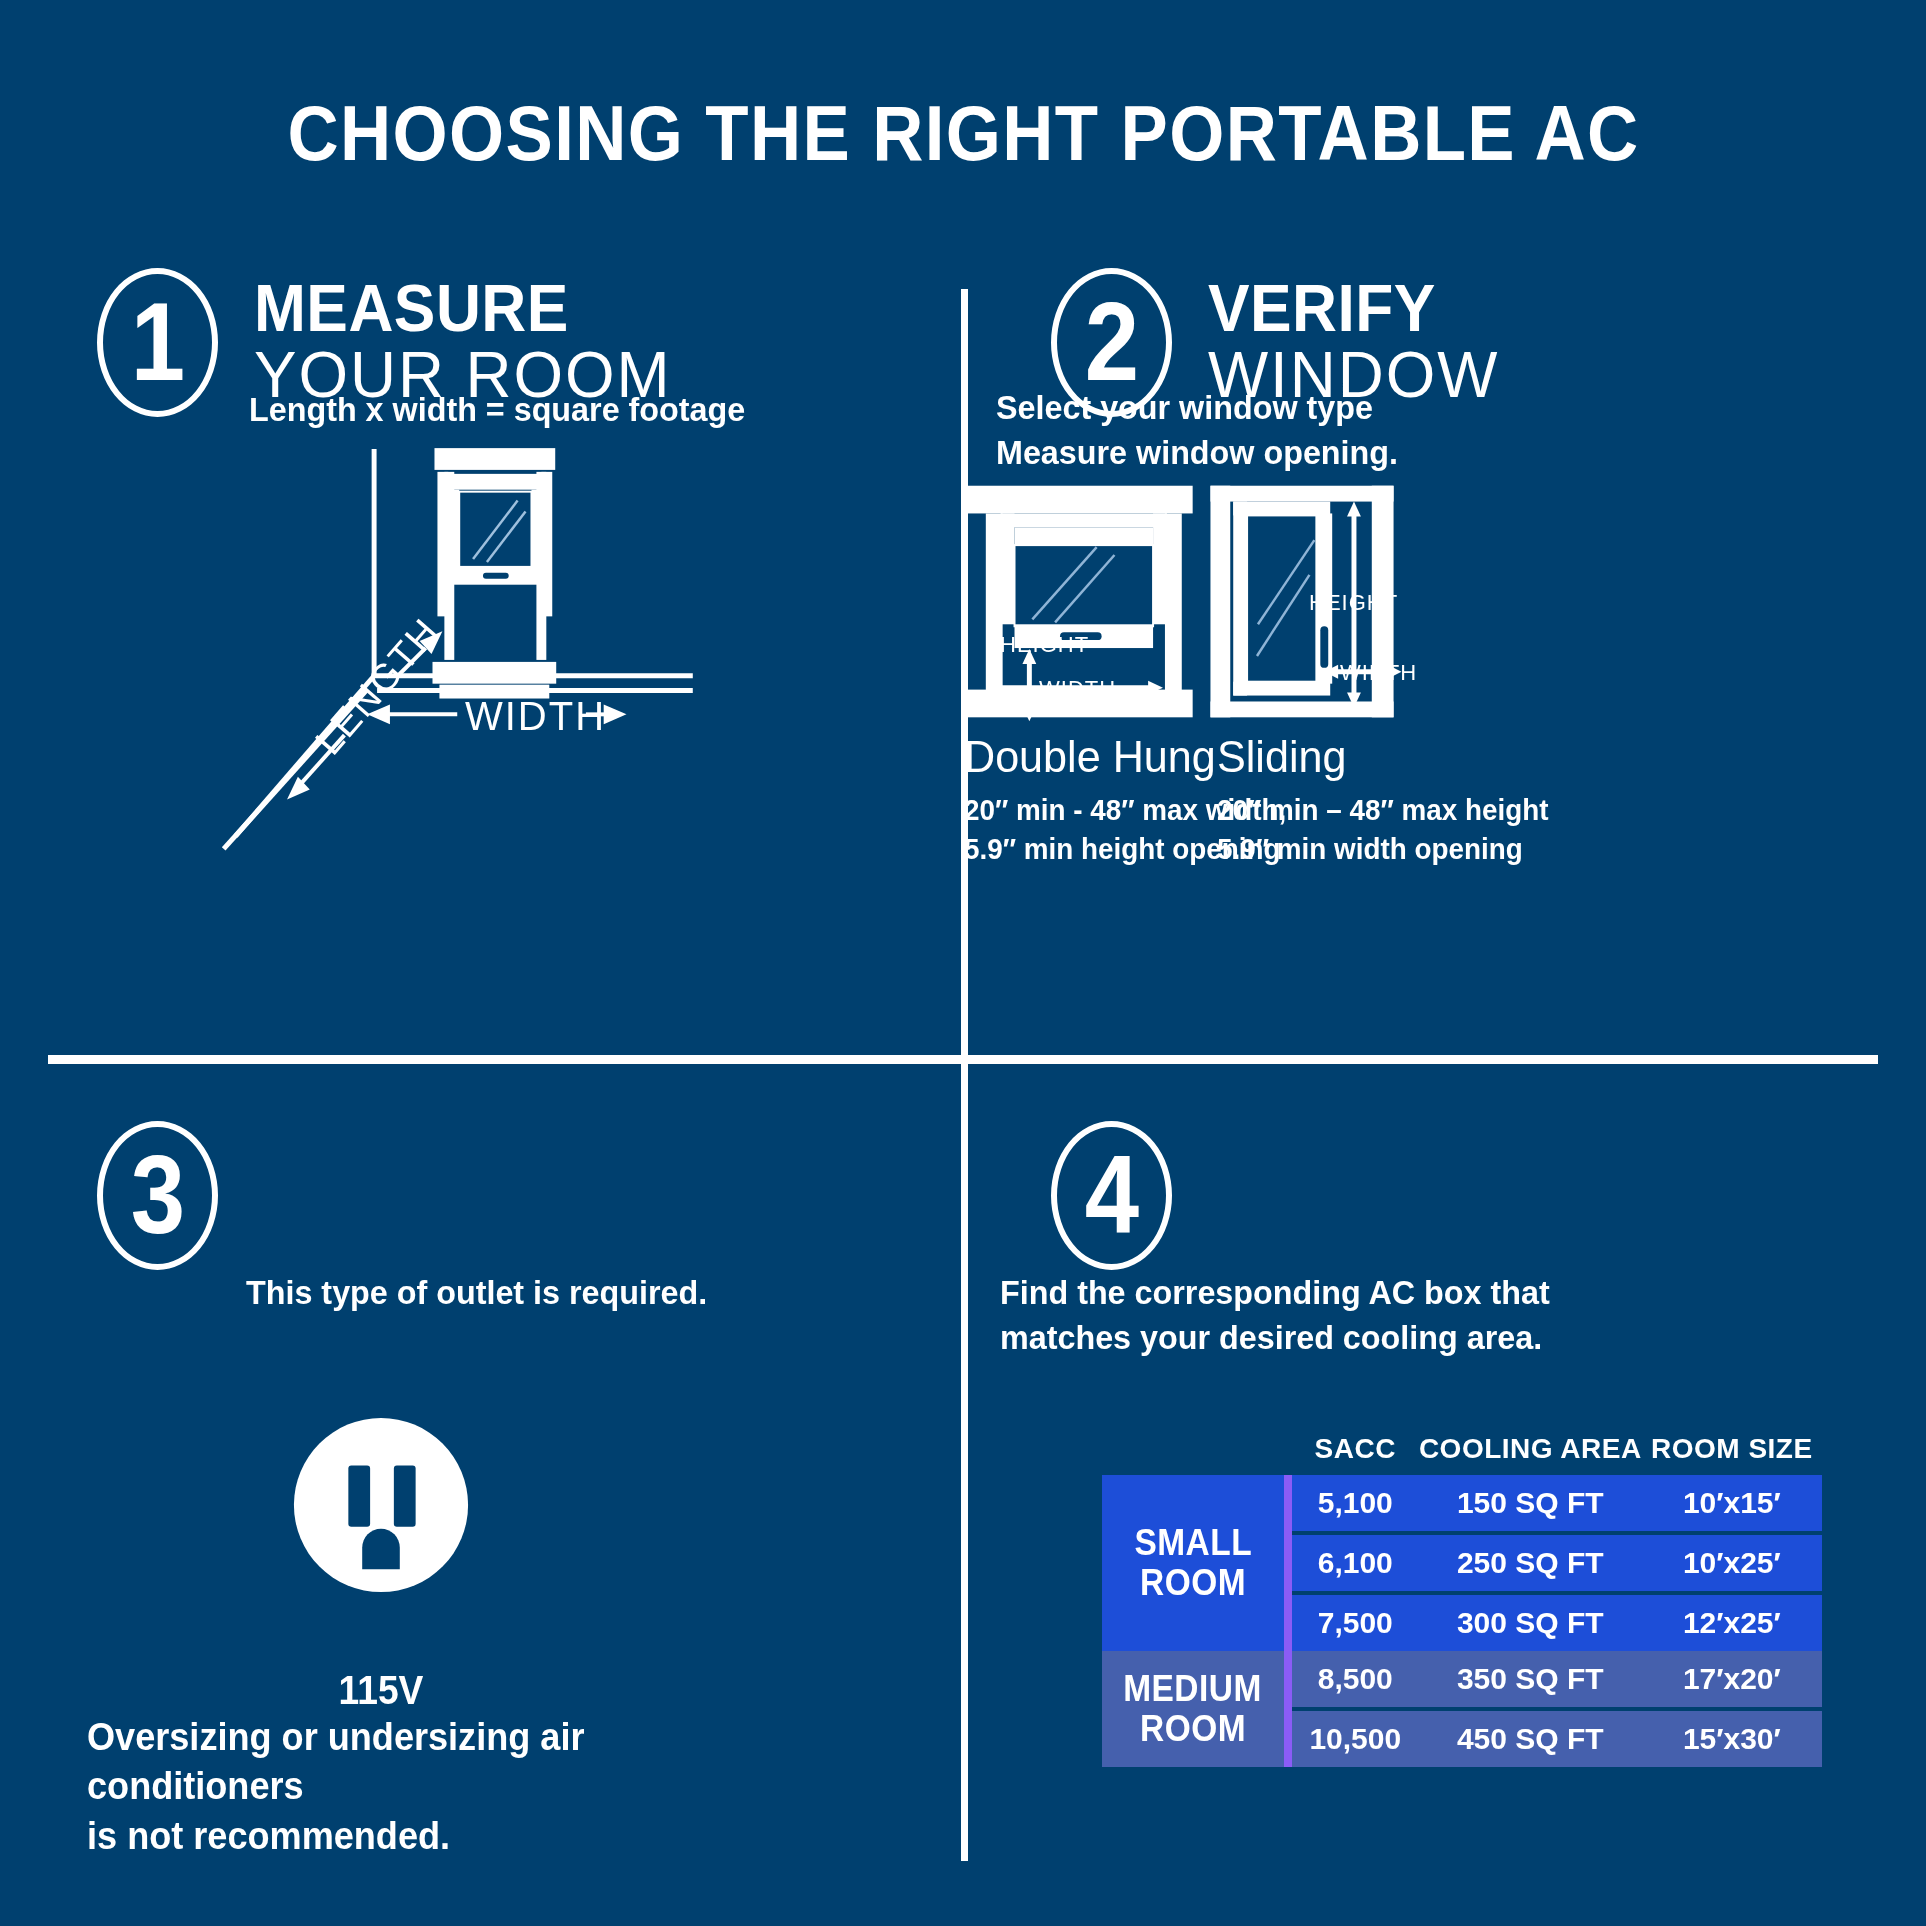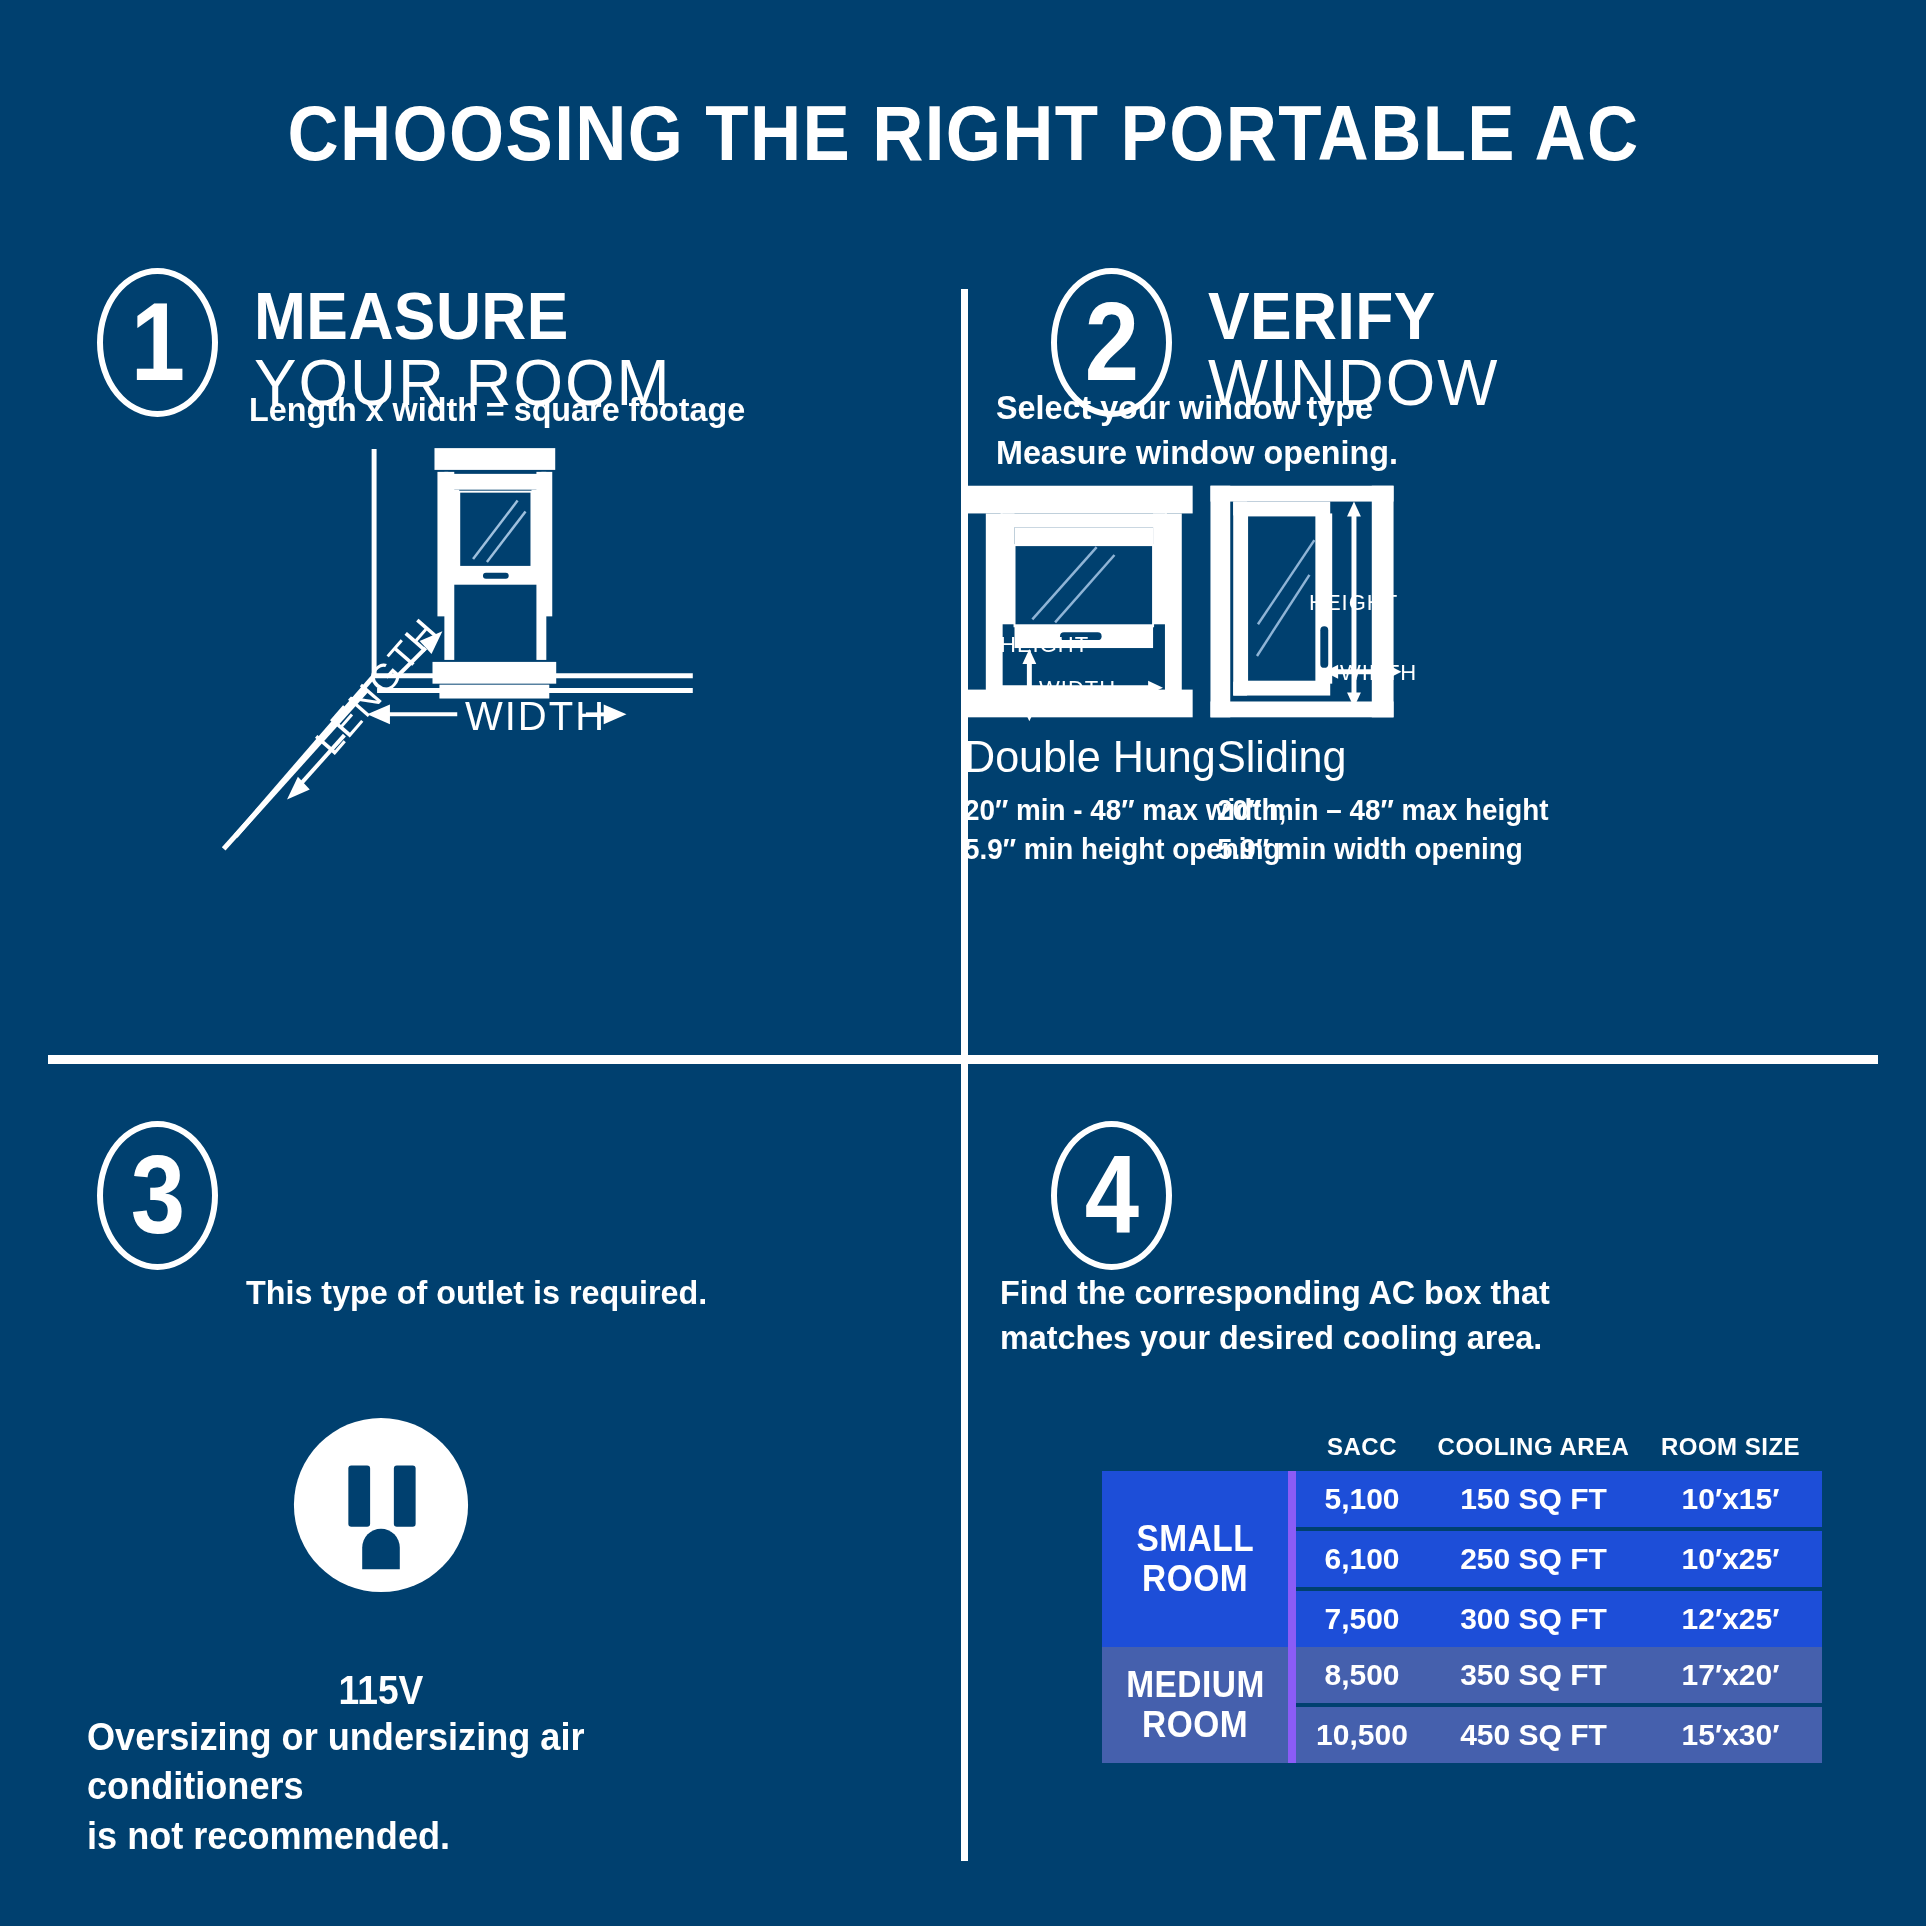--- a/index.html
+++ b/index.html
@@ -41,21 +41,21 @@
   .num-badge{
     width:121px;height:149px;border:6px solid #ffffff;border-radius:50%;
     display:flex;align-items:center;justify-content:center;
     box-sizing:border-box;flex:0 0 auto;
   }
   .num-badge span{
     font-family:"Liberation Sans Narrow","Liberation Sans",sans-serif;
     font-weight:bold;font-size:111px;line-height:1;
     transform:scaleX(0.88);display:block;
   }
-  .head-text{margin-left:36px;margin-top:16px;}
+  .head-text{margin-left:36px;margin-top:8px;}
   .head-bold{
     font-family:"Liberation Sans Narrow","Liberation Sans",sans-serif;
     font-weight:bold;font-size:67px;line-height:0.96;letter-spacing:0.5px;
     transform:scaleX(0.93);transform-origin:left center;
   }
   .head-light{
     font-family:"Liberation Sans Narrow","Liberation Sans",sans-serif;
     font-weight:300;font-size:65px;line-height:1.08;letter-spacing:2px;
     transform:scaleX(0.98);transform-origin:left center;
   }
@@ -103,21 +103,21 @@
   }
 
   
   .tbl{
     position:absolute;left:1102px;top:1433px;
     width:720px;
     font-family:"Liberation Sans Narrow","Liberation Sans",sans-serif;
   }
   .tbl table{border-collapse:separate;border-spacing:0;width:100%;}
   .tbl th{
-    font-weight:bold;font-size:24px;letter-spacing:0.5px;
+    font-weight:bold;font-size:28px;letter-spacing:0.5px;
     padding:0 0 10px 0;text-align:center;color:#fff;
     background:transparent;white-space:nowrap;
   }
   .tbl th.blank{width:194px;}
   .tbl th.c-sacc{width:132px;}
   .tbl th.c-area{width:211px;}
   .tbl th.c-size{width:183px;}
   .tbl td{
     font-weight:bold;font-size:30px;text-align:center;height:54px;
     color:#fff;white-space:nowrap;

